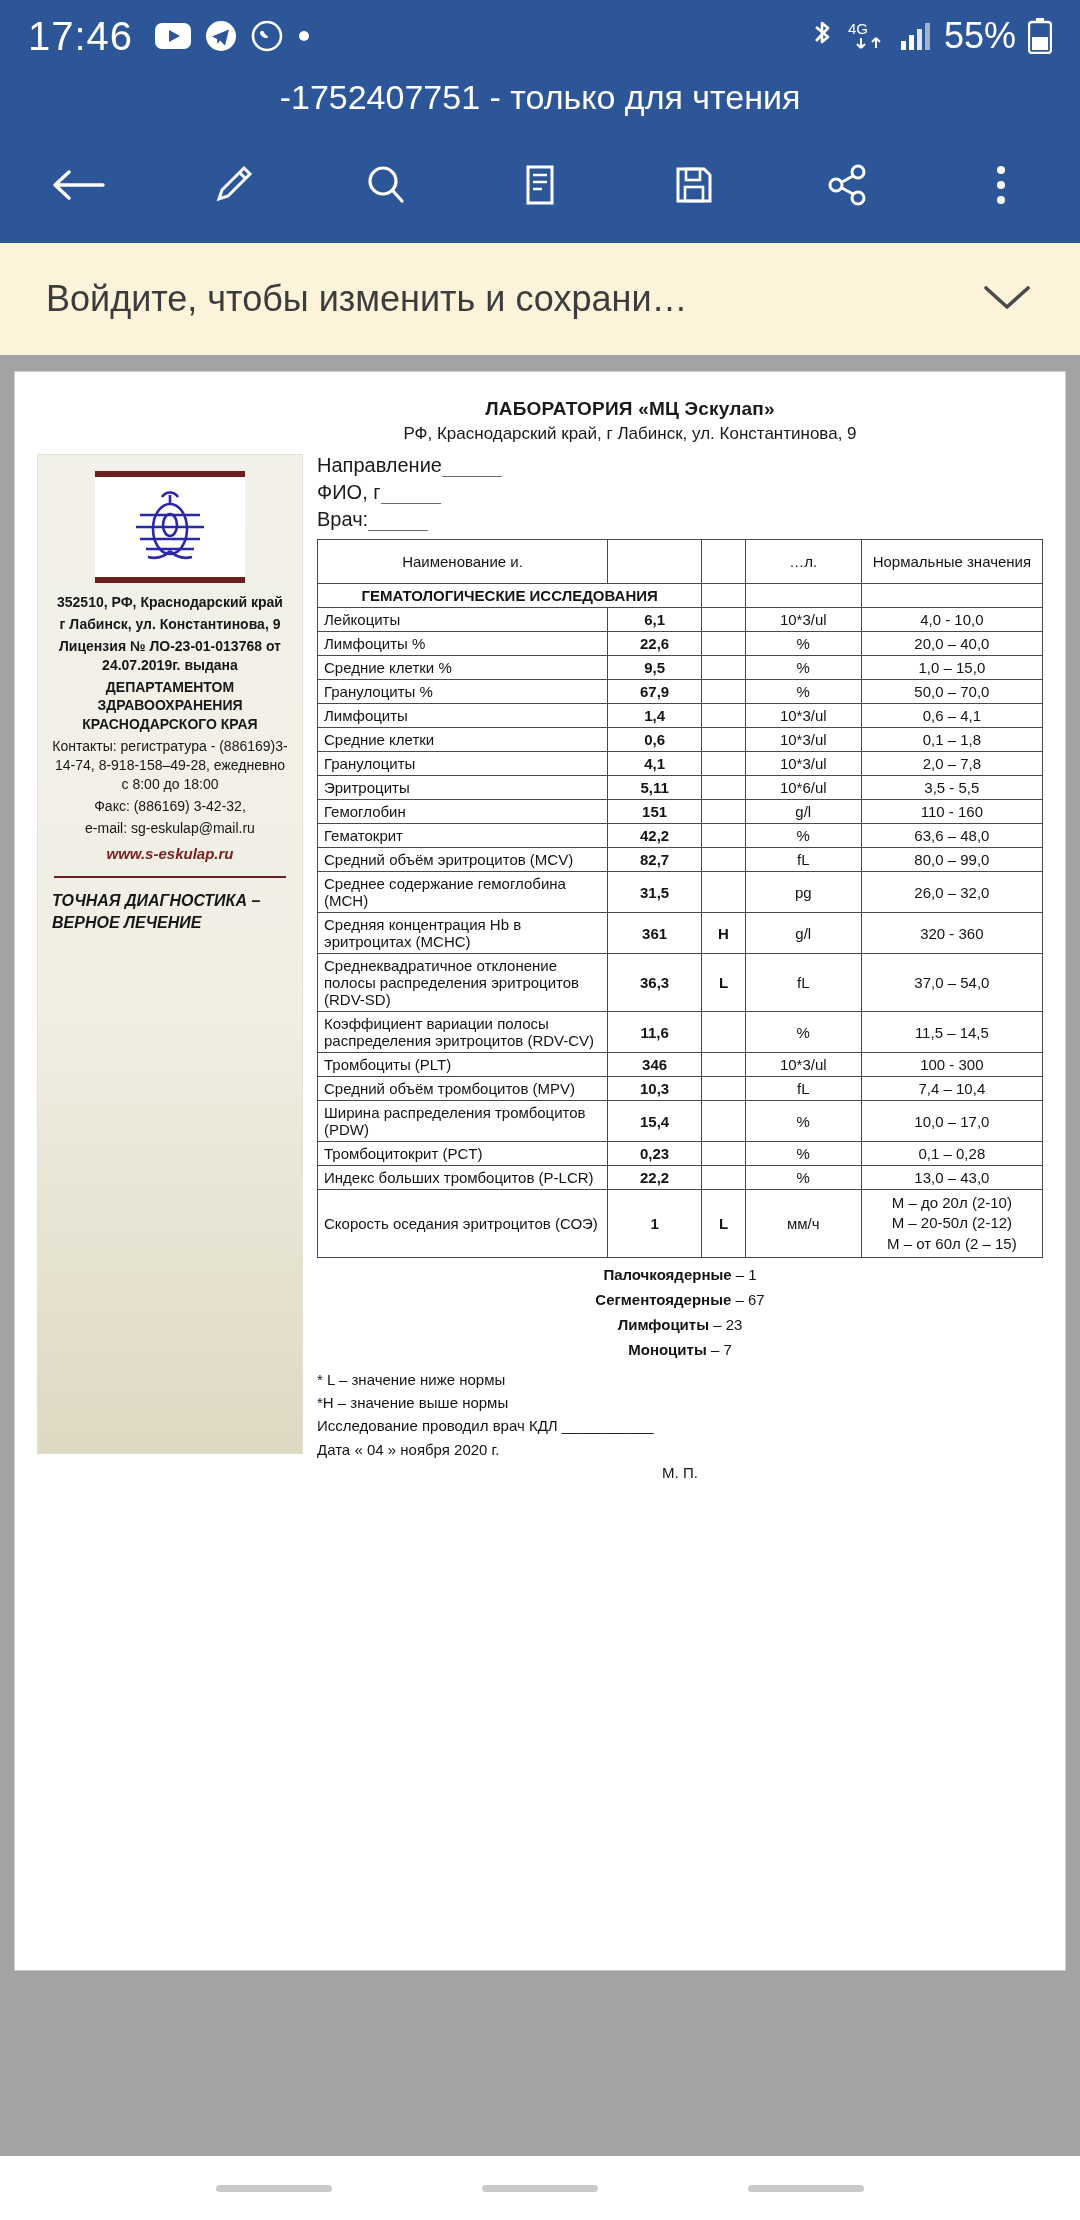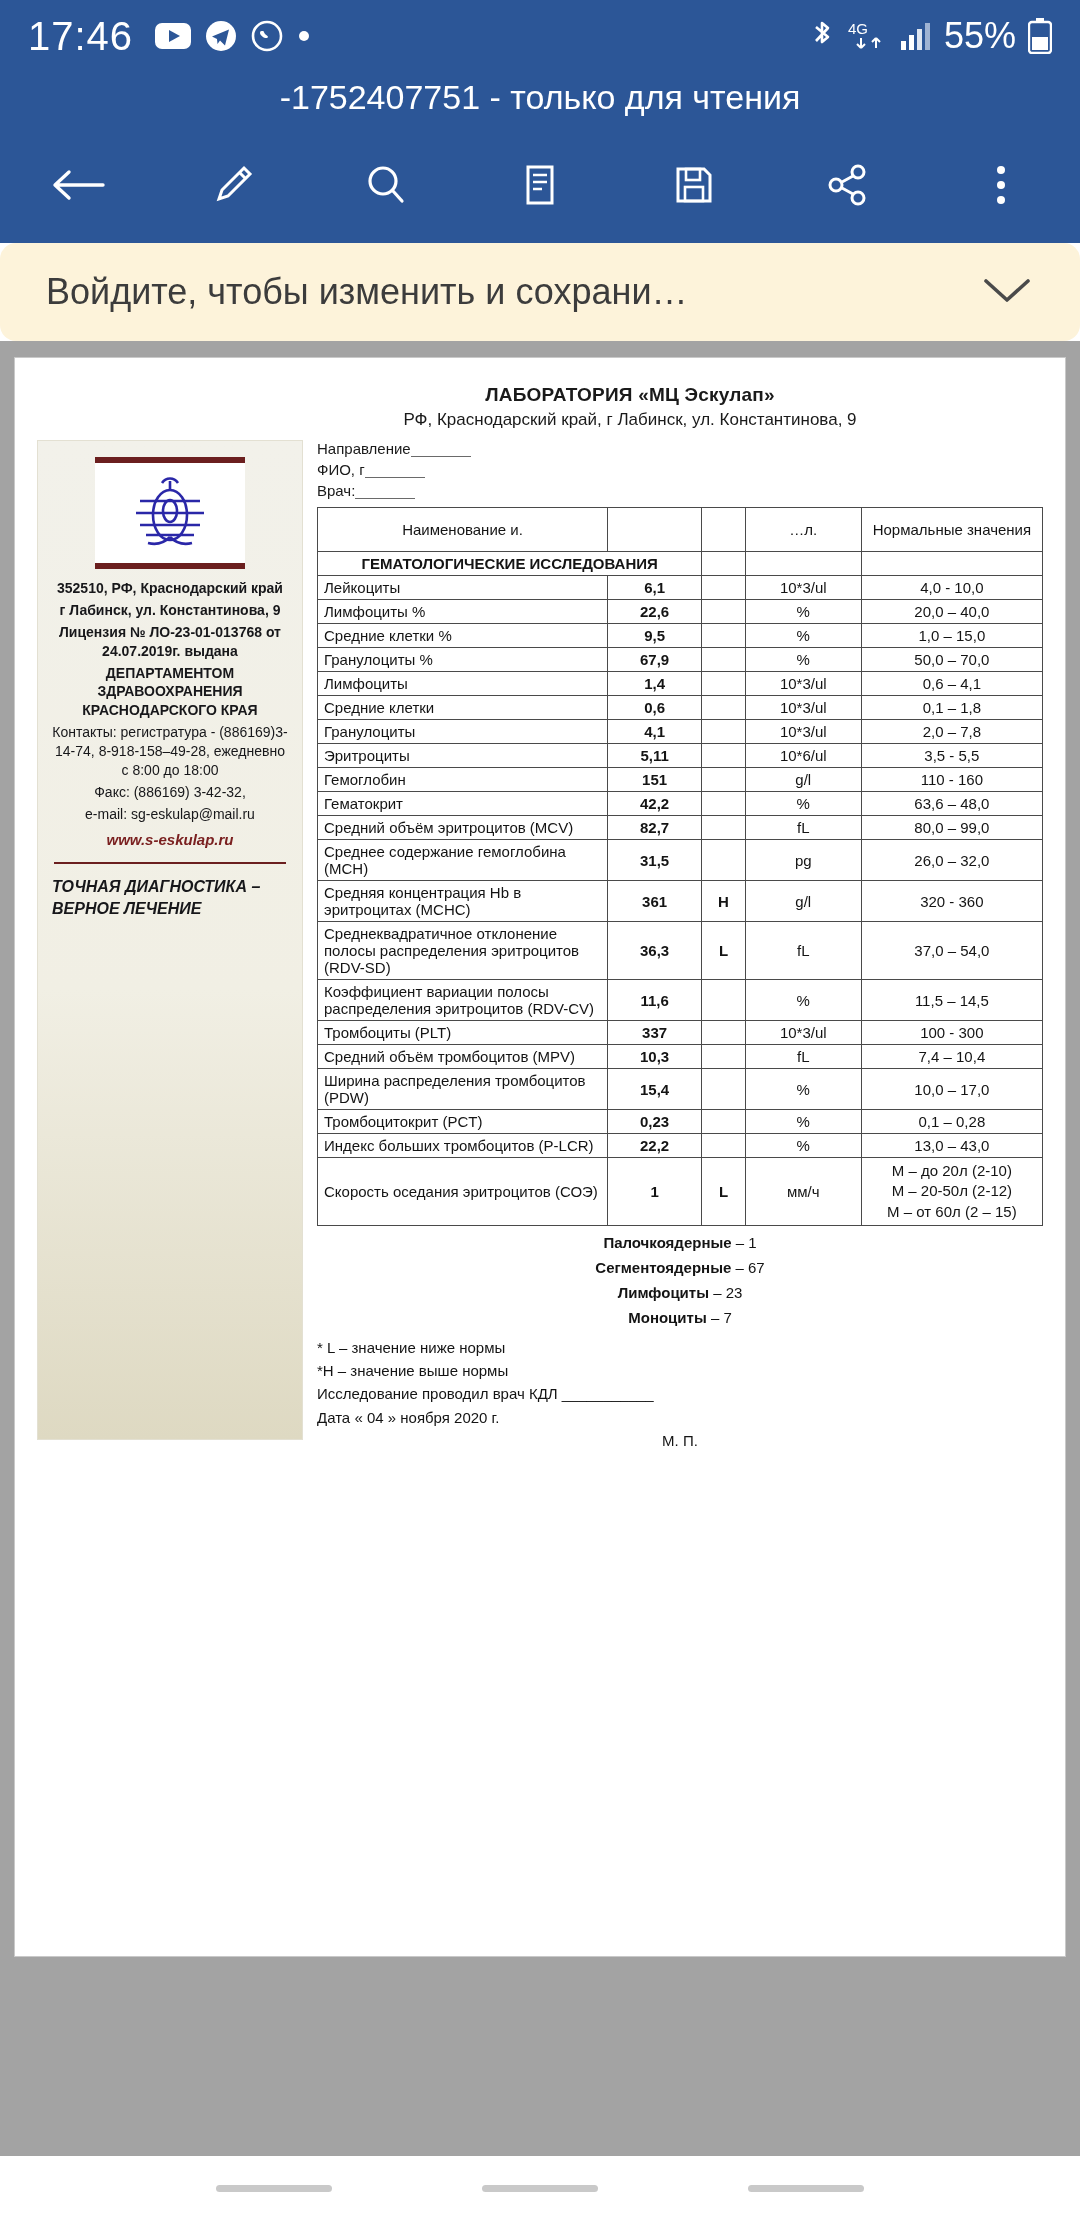--- a/index.html
+++ b/index.html
@@ -79,26 +79,25 @@
     height: 86px;
     display: flex;
     align-items: center;
     justify-content: center;
   }
   .appbar-actions .grow { flex: 1; }
 
   
   .banner {
     background: #fdf3da;
-    height: 98px;
+    height: 112px;
     display: flex;
     align-items: center;
     padding: 0 46px;
     flex: none;
-    border-radius: 16px;
   }
   .banner-text {
     font-size: 36px;
     color: #3c3c3c;
     white-space: nowrap;
     overflow: hidden;
     text-overflow: ellipsis;
     flex: 1;
   }
   .banner-chevron { flex: none; margin-left: 20px; }
@@ -188,21 +187,21 @@
     text-align: left;
     padding-left: 2px;
   }
 
   
   .main-col {
     flex: 1;
     padding-left: 14px;
   }
   .f-line {
-    font-size: 15px;
+    font-size: 20px;
     color: #1a1a1a;
     margin-bottom: 4px;
     white-space: nowrap;
   }
   .f-line .lbl { display: inline-block; }
   .f-line .rule {
     display: inline-block;
     border-bottom: 1px solid #6a6a6a;
     width: 60px;
     height: 14px;
@@ -581,21 +580,21 @@
                 </tr>
                 <tr>
                   <td class="name">Коэффициент вариации полосы распределения эритроцитов (RDV-CV)</td>
                   <td class="val">11,6</td>
                   <td class="flag"></td>
                   <td class="unit">%</td>
                   <td class="norm">11,5 – 14,5</td>
                 </tr>
                 <tr>
                   <td class="name">Тромбоциты  (PLT)</td>
-                  <td class="val">337</td>
+                  <td class="val">346</td>
                   <td class="flag"></td>
                   <td class="unit">10*3/ul</td>
                   <td class="norm">100 - 300</td>
                 </tr>
                 <tr>
                   <td class="name">Средний объём тромбоцитов (MPV)</td>
                   <td class="val">10,3</td>
                   <td class="flag"></td>
                   <td class="unit">fL</td>
                   <td class="norm">7,4 – 10,4</td>

